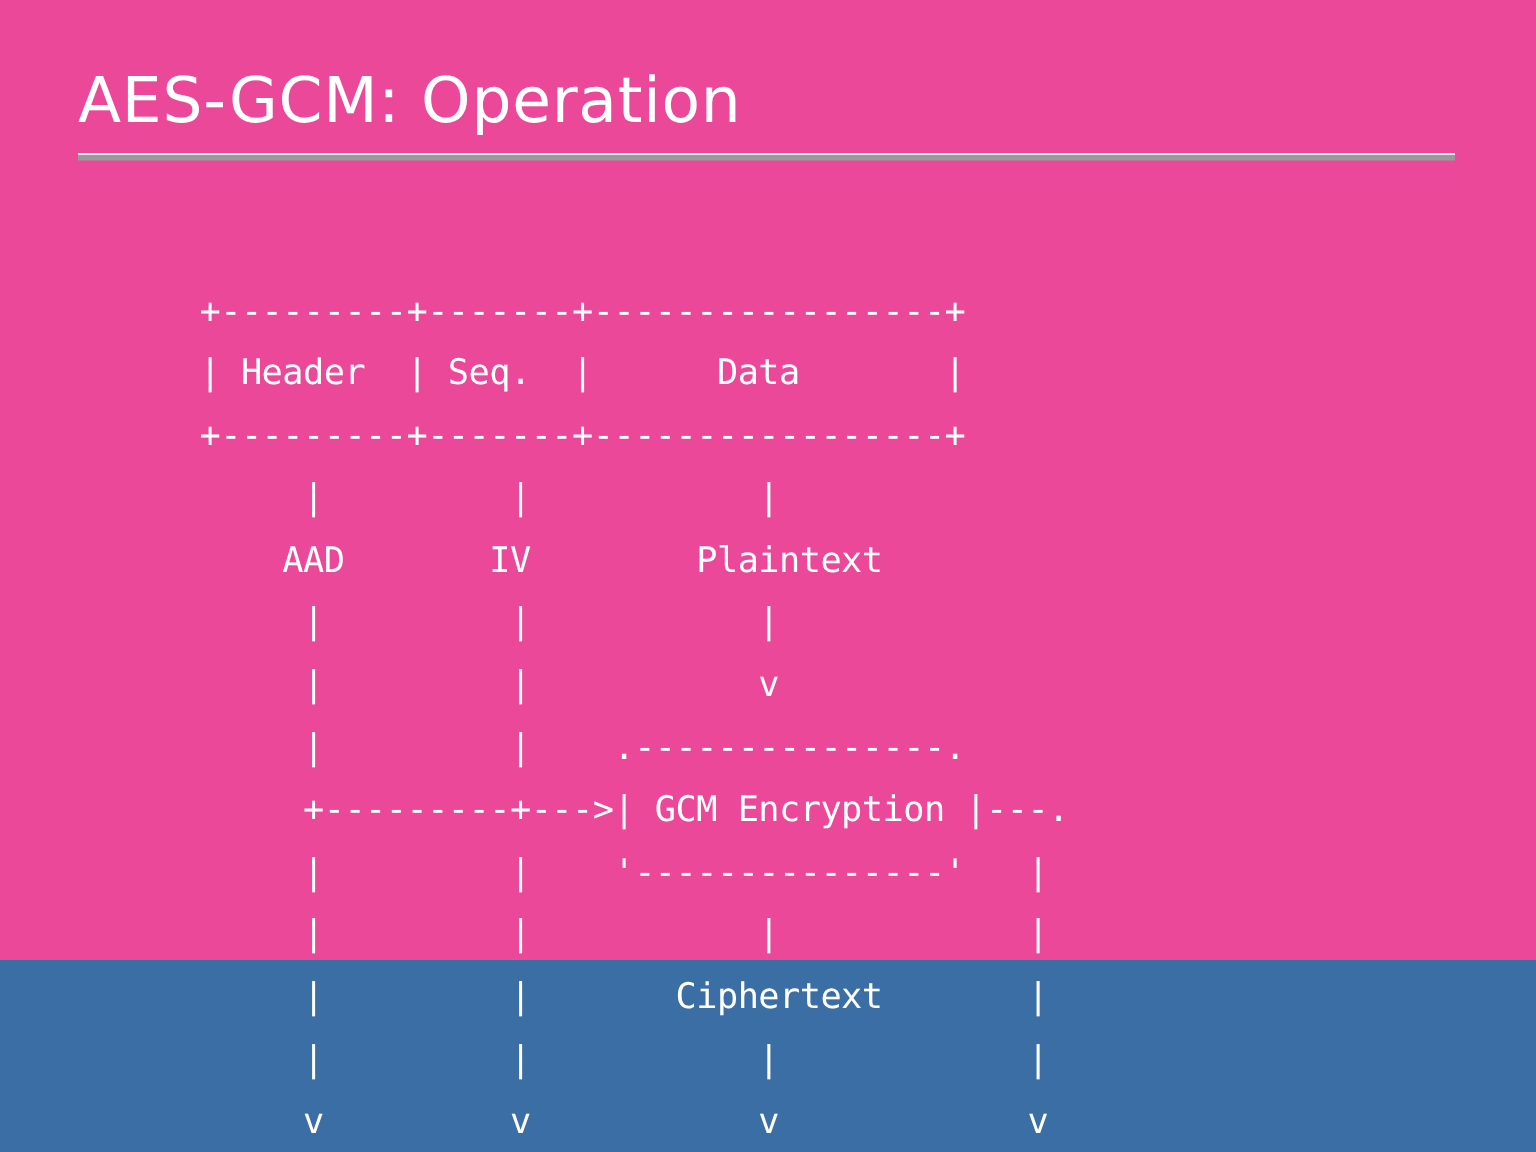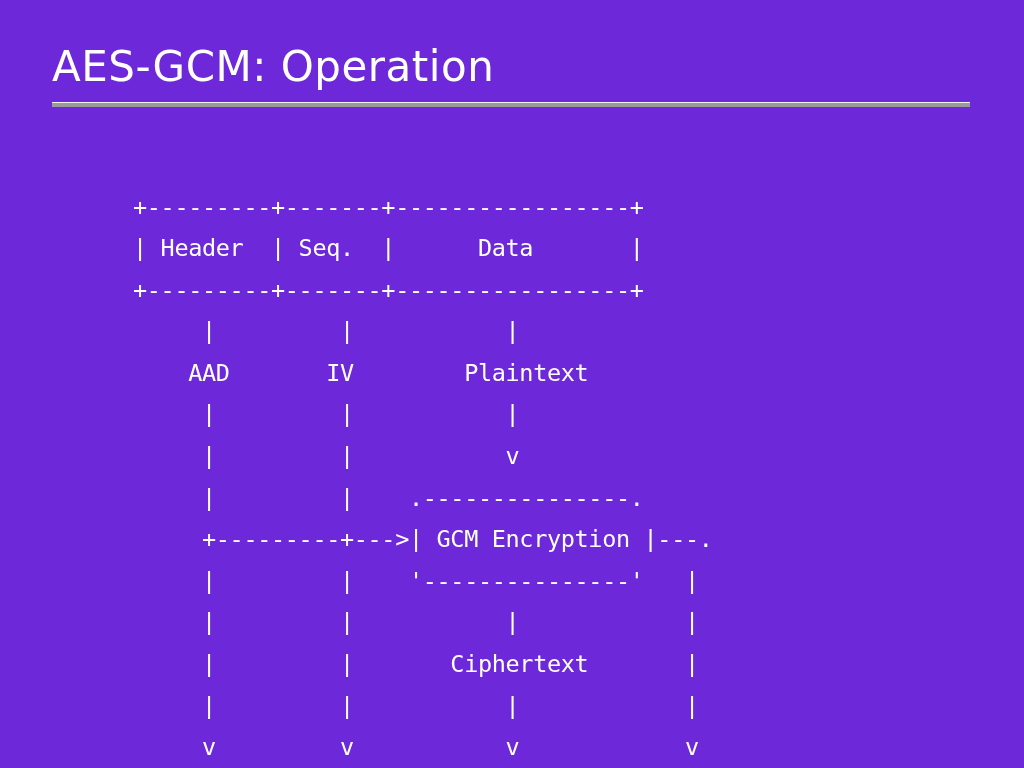--- a/index.html
+++ b/index.html
@@ -11,22 +11,22 @@
     width: 1024px;
     height: 768px;
     overflow: hidden;
     background: #3a6ea5;
     font-family: "DejaVu Sans", sans-serif;
   }
 
   #slide {
     position: relative;
     width: 1024px;
-    height: 768px;
-    background: #6d28d9;
+    height: 640px;
+    background: #ec4899;
   }
 
   
   #title-block {
     position: absolute;
     left: 52px;
     top: 38px;
     width: 920px;
   }
   #slide-title {

